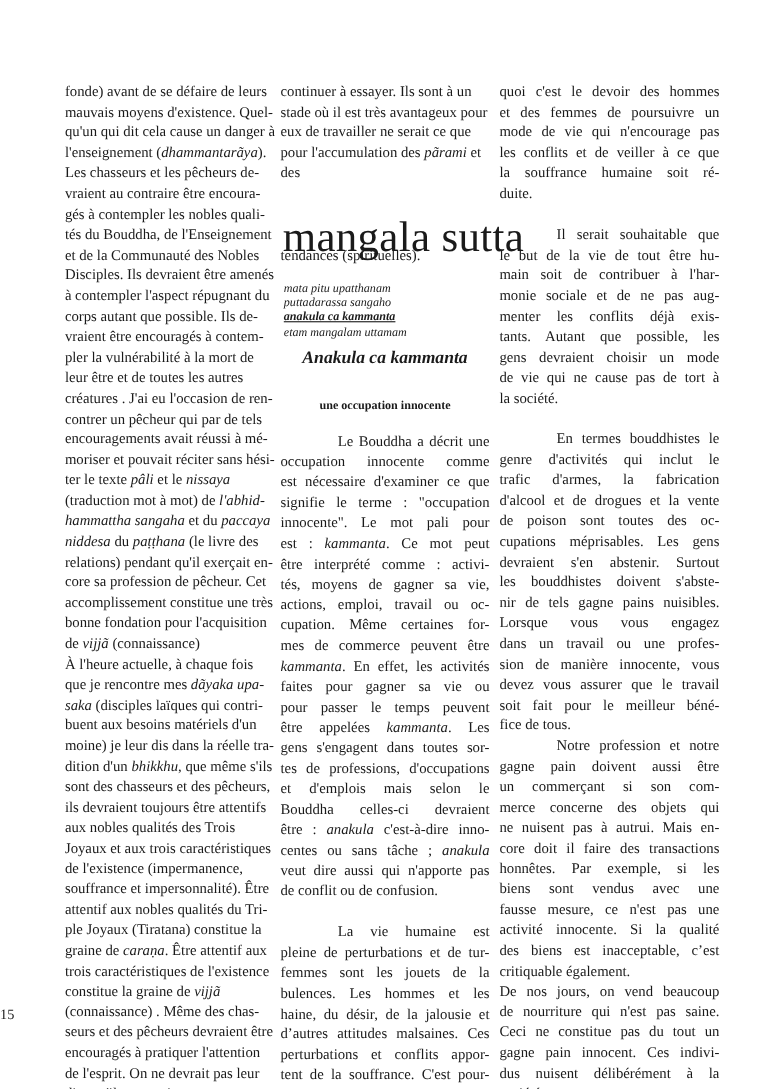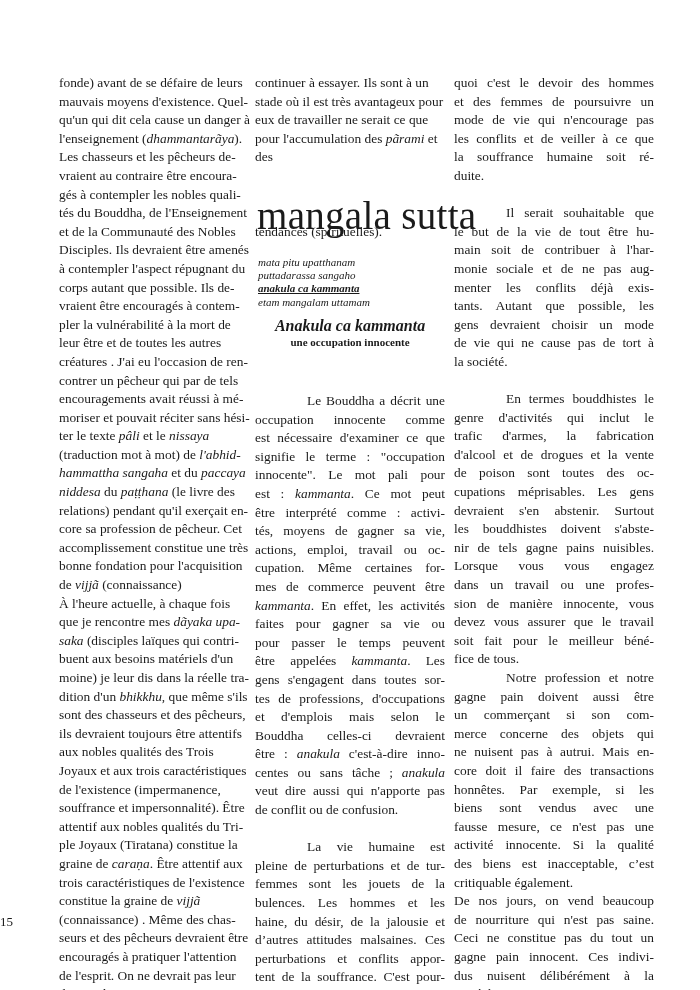--- a/index.html
+++ b/index.html
@@ -13,21 +13,21 @@
   .just { text-align: justify; text-align-last: justify; white-space: normal; }
   .indent { padding-left: 52px; }
   i, .it { font-style: italic; }
   .title { position: absolute; left: 257px; top: 194px; font-size: 39px; line-height: 44px;
            letter-spacing: 0.3px; color: #1a1a1a; }
   .verse { position: absolute; left: 258px; top: 256px; font-size: 11px; line-height: 13.2px;
            font-style: italic; }
   .verse .ul { text-decoration: underline; font-weight: bold; }
   .subhead { position: absolute; left: 255px; top: 316px; width: 190px; text-align: center; }
   .subhead .h1 { font-size: 16px; font-weight: bold; font-style: italic; line-height: 19px; }
-  .subhead .h2 { font-size: 11px; font-weight: bold; line-height: 14px; }
+  .subhead .h2 { font-size: 11px; font-weight: bold; line-height: 14px; margin-top: 27px; }
   .gap { height: 18.6px; display: block; }
   .page-num { position: absolute; left: 0; width: 700px; top: 914px; 
               font-size: 13px; }
 </style>
 </head>
 <body>
 
 <div class="col" id="col-left">
   <span class="line">fonde) avant de se défaire de leurs</span>
   <span class="line">mauvais moyens d'existence. Quel-</span>

